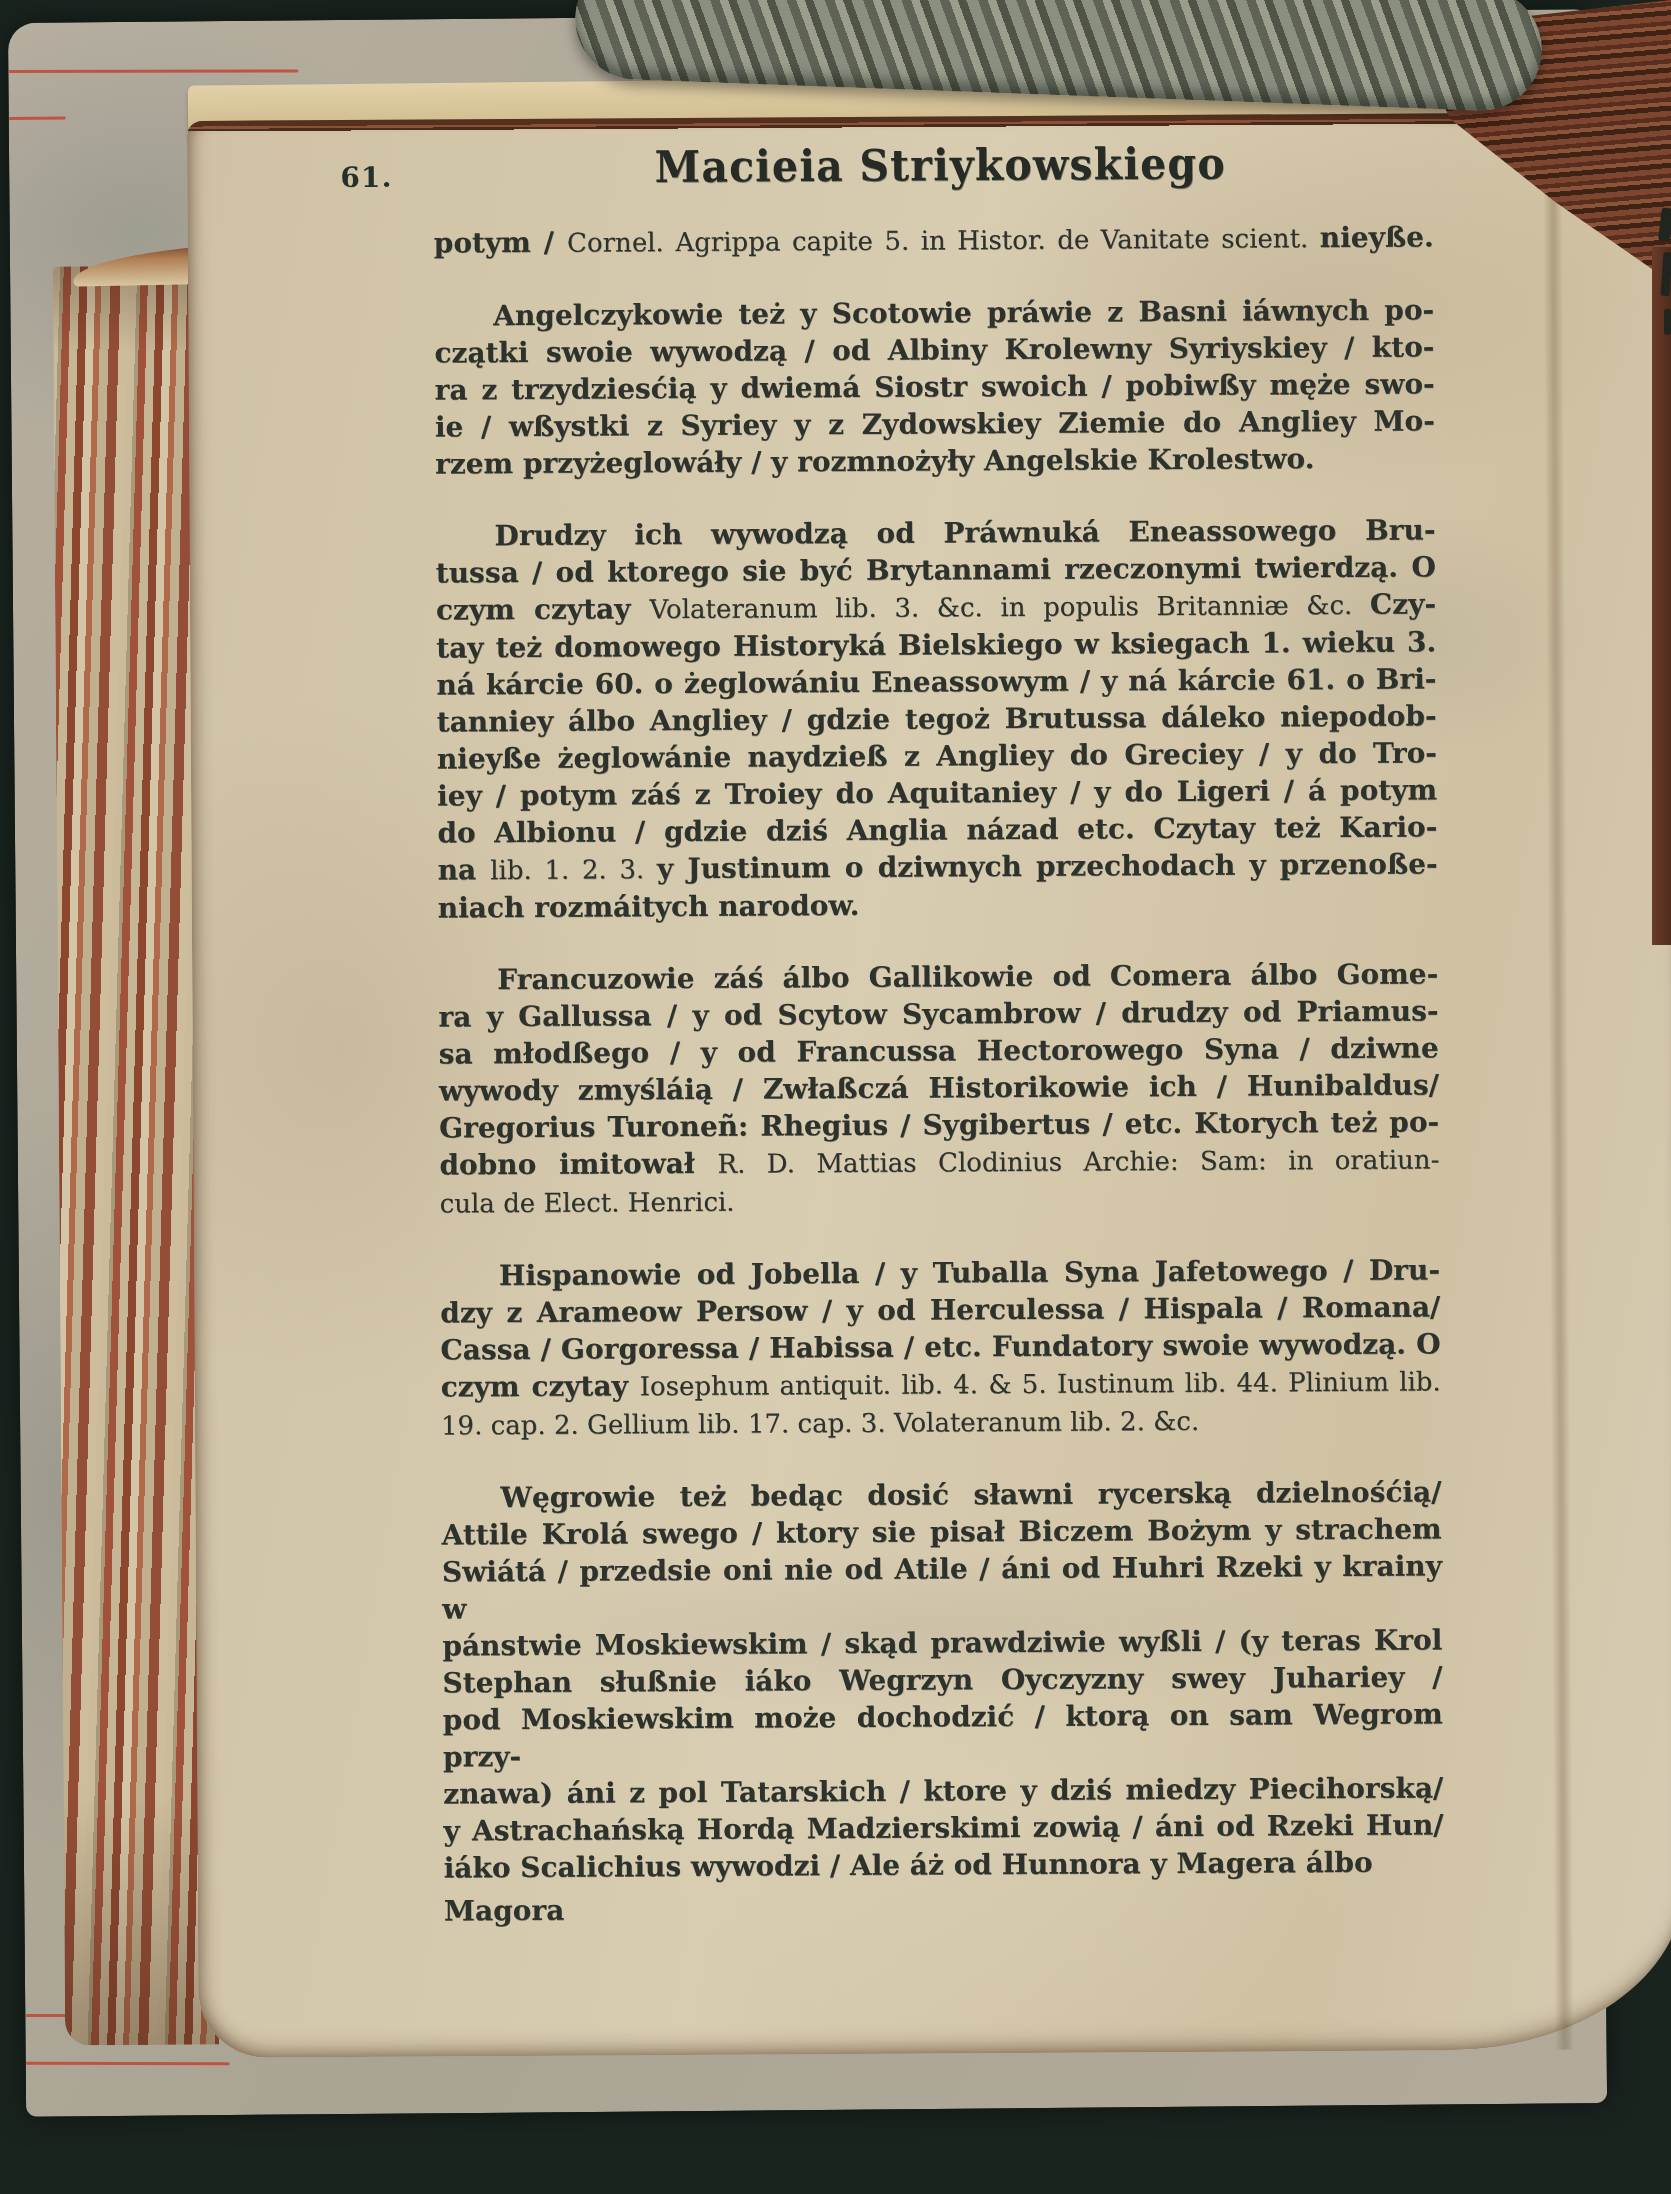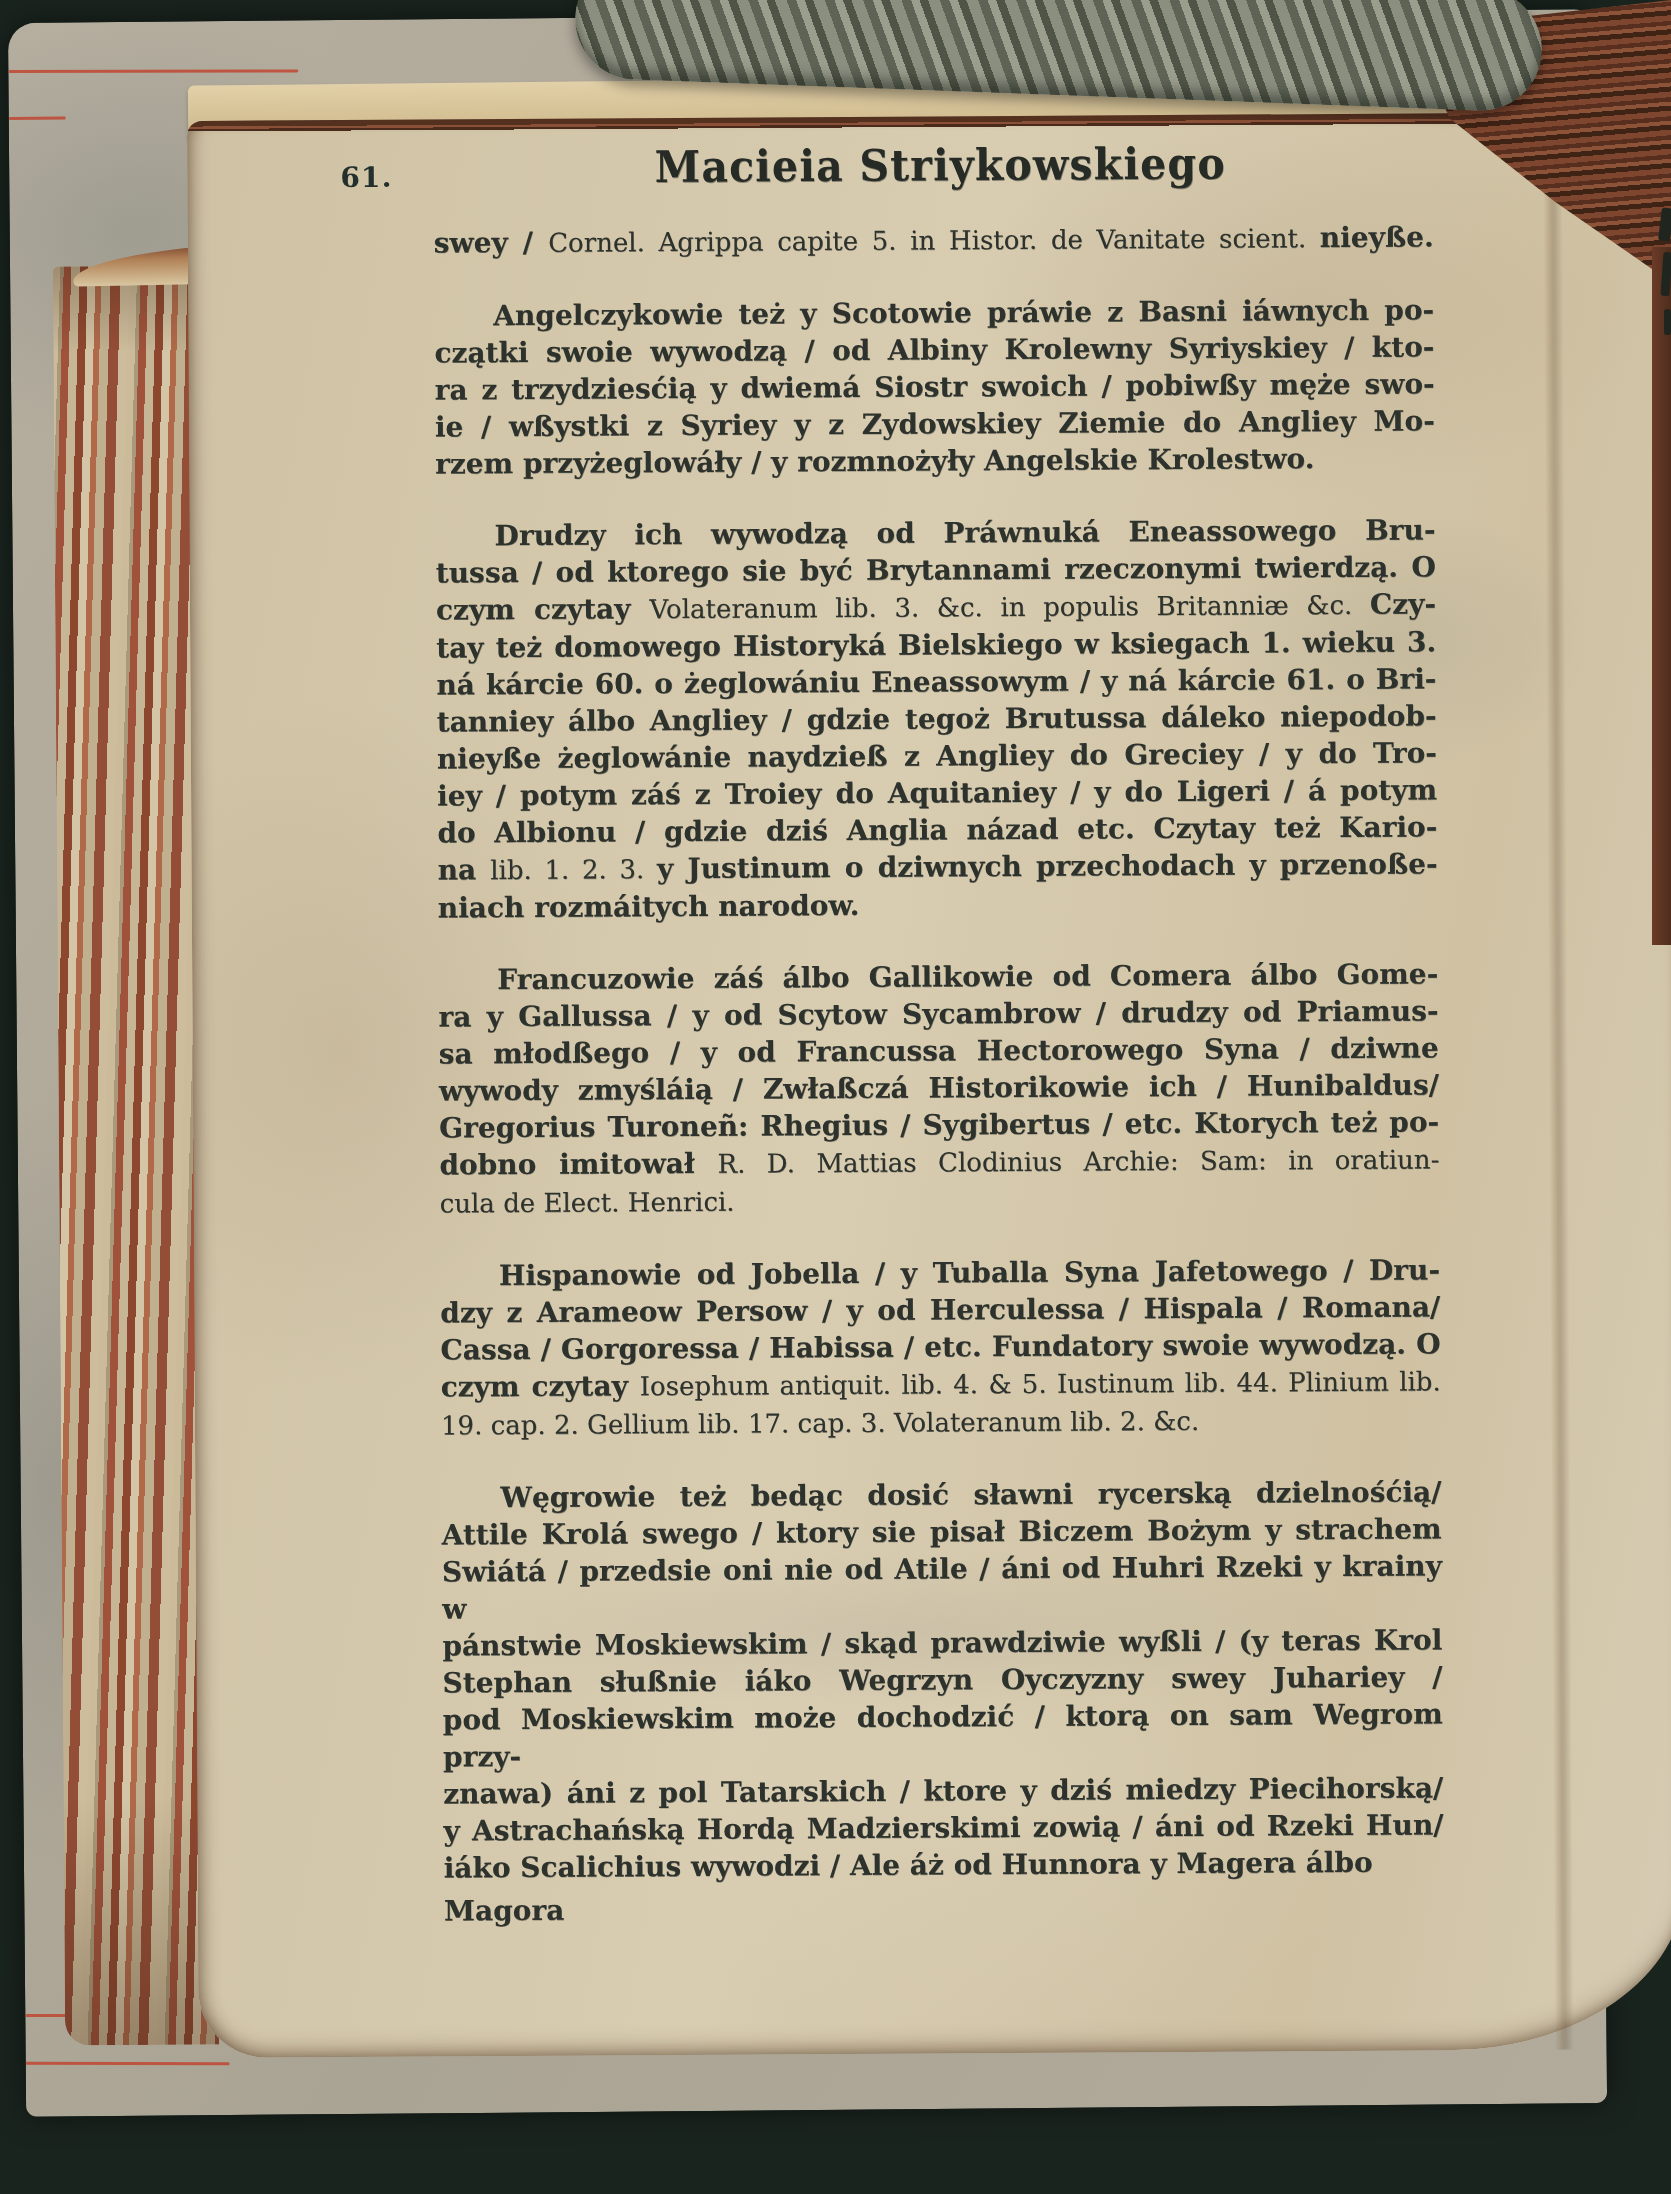--- a/index.html
+++ b/index.html
@@ -155,21 +155,21 @@
     <div class="ghost1"></div>
     <div class="ghost2"></div>
     <div class="crease"></div>
 
     <div class="page-number">61.</div>
     <div class="running-head">Macieia Striykowskiego</div>
 
     <div class="text-block">
 
       <div class="para">
-          <div class="line"><span class="pl">swey / </span><span class="la">Cornel. Agrippa capite 5. in Histor. de Vanitate scient. </span><span class="pl">nieyße.</span></div>
+          <div class="line"><span class="pl">potym / </span><span class="la">Cornel. Agrippa capite 5. in Histor. de Vanitate scient. </span><span class="pl">nieyße.</span></div>
         </div>
         <div class="para ind">
           <div class="line"><span class="pl">Angelczykowie też y Scotowie práwie z Basni iáwnych po-</span></div>
           <div class="line"><span class="pl">czątki swoie wywodzą / od Albiny Krolewny Syriyskiey / kto-</span></div>
           <div class="line"><span class="pl">ra z trzydziesćią y dwiemá Siostr swoich / pobiwßy męże swo-</span></div>
           <div class="line"><span class="pl">ie / wßystki z Syriey y z Zydowskiey Ziemie do Angliey Mo-</span></div>
           <div class="line last"><span class="pl">rzem przyżeglowáły / y rozmnożyły Angelskie Krolestwo.</span></div>
         </div>
         <div class="para ind">
           <div class="line"><span class="pl">Drudzy ich wywodzą od Práwnuká Eneassowego Bru-</span></div>

